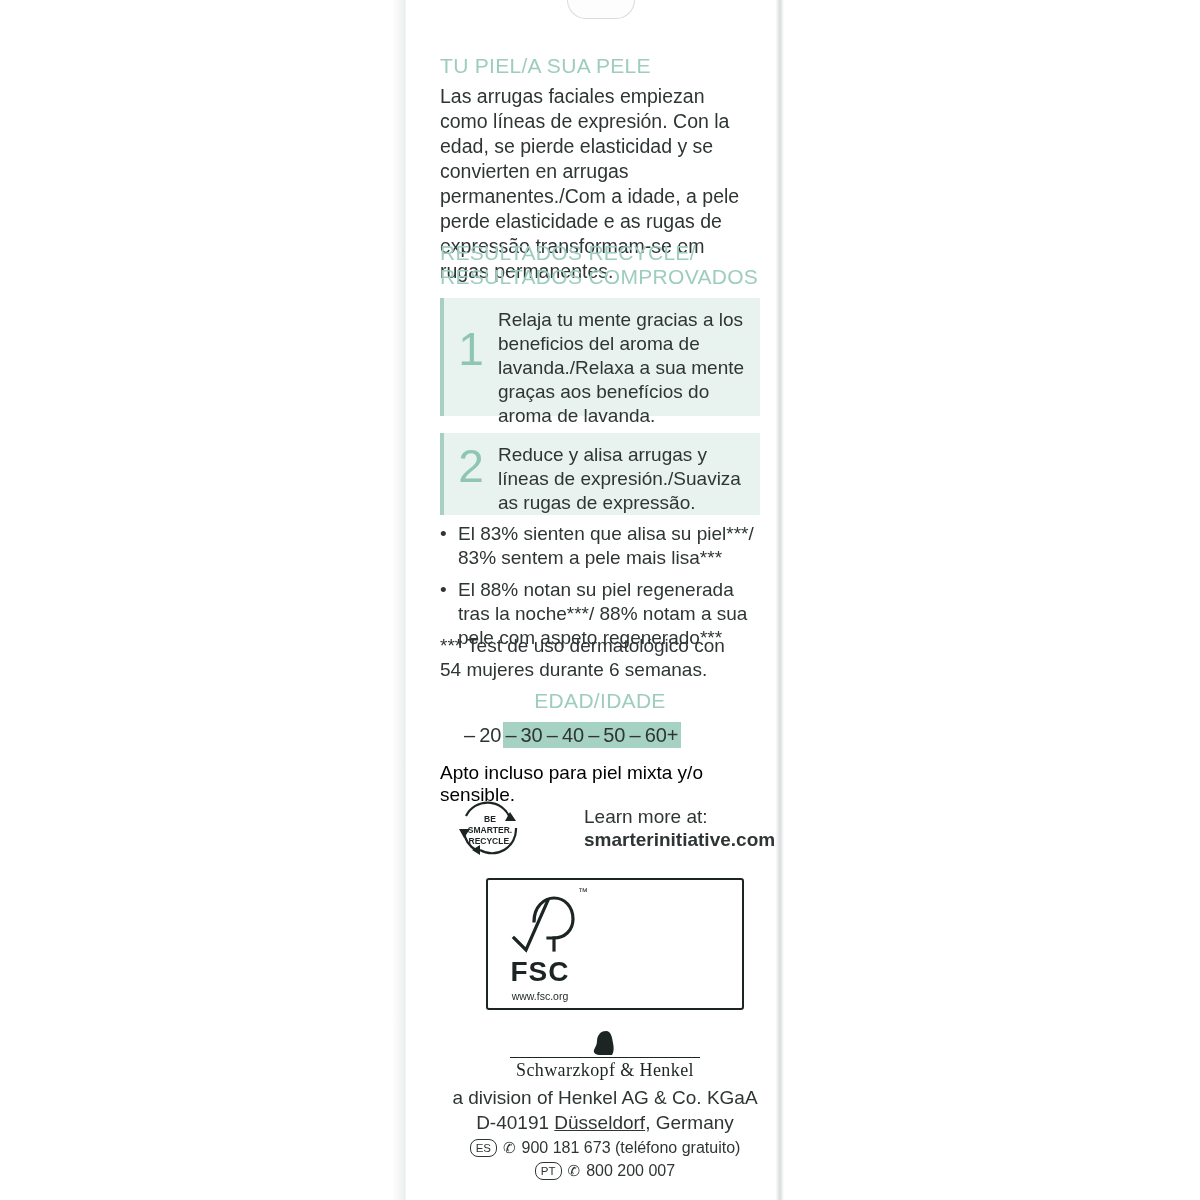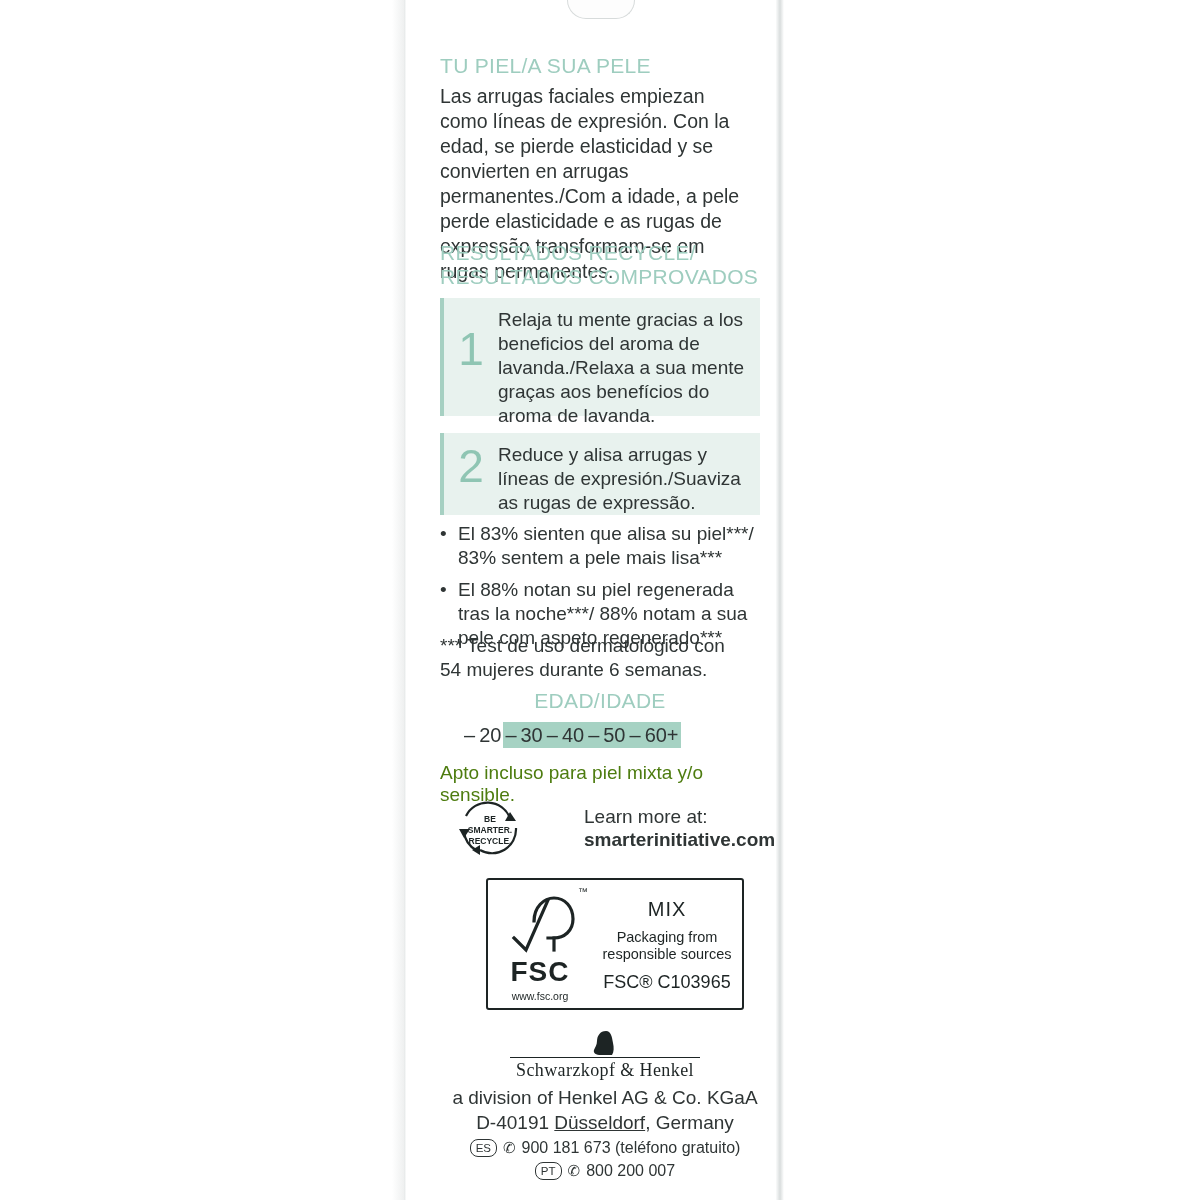--- a/index.html
+++ b/index.html
@@ -192,21 +192,21 @@
   .age-scale .hl {
     background: #a6d2c3;
   }
   .age-dash { padding: 0 3px; }
 
   .apto {
     position: absolute;
     top: 762px;
     left: 0;
     width: 330px;
-    color: #4d7c0f;
+    color: #000000;
     font-size: 19px;
   }
 
   .smarter-row {
     position: absolute;
     top: 798px;
     left: 10px;
     width: 320px;
     display: flex;
     align-items: center;
@@ -433,28 +433,20 @@
         <svg width="104" height="78" viewBox="0 0 104 78" aria-hidden="true">
           <g stroke="#1d2424" stroke-width="3.2" fill="none" stroke-linecap="square">
             <path d="M26 58 L38 70 L60 20"></path>
             <path d="M46 41 C46 27, 56 18, 66 18 C77 18, 85 27, 85 39 C85 51, 76 58, 66 58 L60 58"></path>
             <path d="M66 58 L66 70"></path>
           </g>
         </svg>
         <div class="fsc-label">FSC</div>
         <div class="fsc-url">www.fsc.org</div>
       </div>
-      <div class="fsc-right">
-        <div class="fsc-mix">MIX</div>
-        <div class="fsc-desc">
-          <div>Packaging from</div>
-          <div>responsible sources</div>
-        </div>
-        <div class="fsc-code">FSC® C103965</div>
-      </div>
     </div>
 
     <div class="brand-block">
       <div class="brand-head">
         <svg width="34" height="26" viewBox="0 0 34 26" aria-hidden="true">
           <path d="M18 1 C12 1, 9 6, 9 11 C9 15, 7 17, 6 20 C5 23, 8 25, 13 25 L24 25 C26 22, 26 17, 25 13 C24 7, 23 1, 18 1 Z" fill="#1d2424"></path>
         </svg>
       </div>
       <div class="brand-rule"></div>
       <div class="brand-name">Schwarzkopf &amp; Henkel</div>

